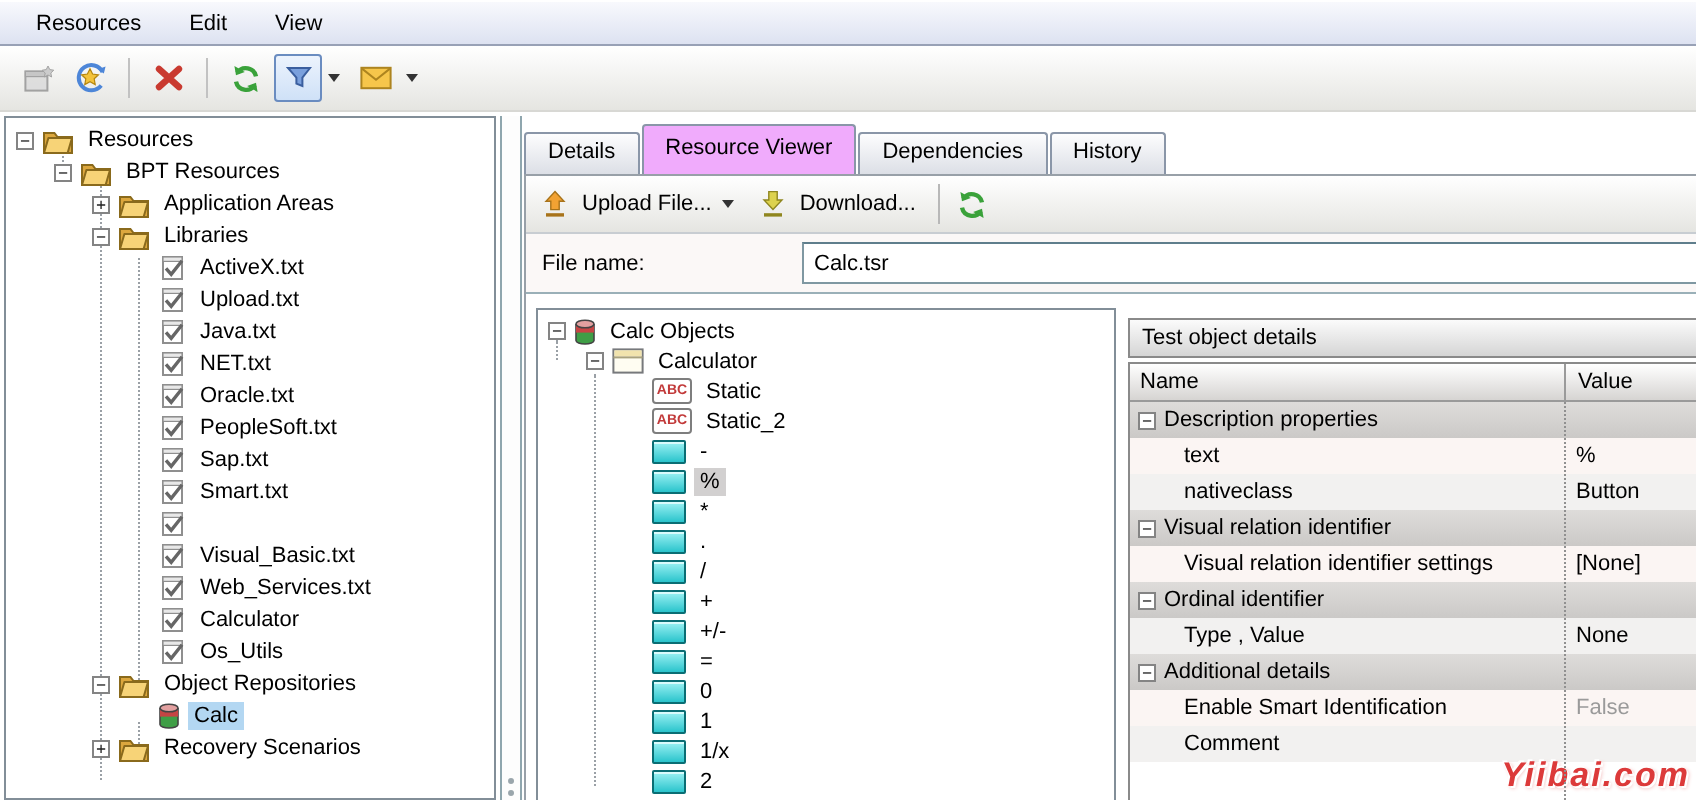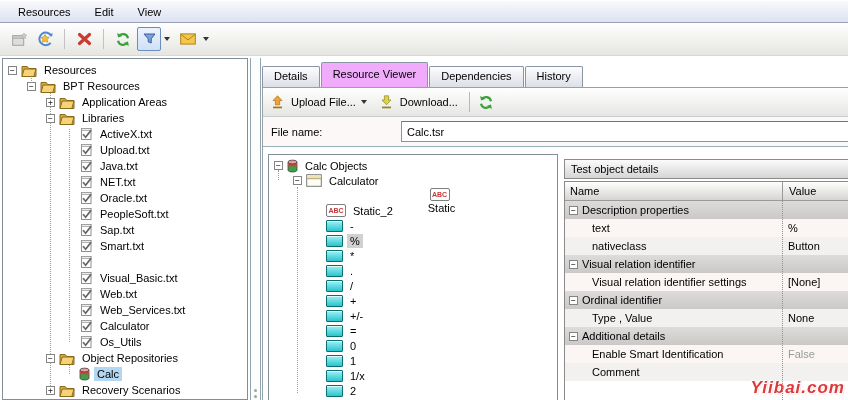--- a/index.html
+++ b/index.html
@@ -294,30 +294,20 @@
         <span class="lbl">Visual_Basic.txt</span>
       </div>
       <div class="trow" style="padding-left: 76px;">
         <span class="ticon">
           <svg width="14" height="14" viewBox="0 0 14 14">
             <rect x="2.5" y="1.5" width="9.5" height="11" fill="#fff" stroke="#8f8f8f"></rect>
             <rect x="2.5" y="1.5" width="9.5" height="2.2" fill="#e8e8e8" stroke="#8f8f8f" stroke-width=".6"></rect>
             <path d="M4 7.2l2.6 3L12 3.4" fill="none" stroke="#666" stroke-width="1.7"></path>
           </svg>
         </span>
-        <span class="lbl">Web.txt</span>
-      </div>
-      <div class="trow" style="padding-left: 76px;">
-        <span class="ticon">
-          <svg width="14" height="14" viewBox="0 0 14 14">
-            <rect x="2.5" y="1.5" width="9.5" height="11" fill="#fff" stroke="#8f8f8f"></rect>
-            <rect x="2.5" y="1.5" width="9.5" height="2.2" fill="#e8e8e8" stroke="#8f8f8f" stroke-width=".6"></rect>
-            <path d="M4 7.2l2.6 3L12 3.4" fill="none" stroke="#666" stroke-width="1.7"></path>
-          </svg>
-        </span>
         <span class="lbl">Web_Services.txt</span>
       </div>
       <div class="trow" style="padding-left: 76px;">
         <span class="ticon">
           <svg width="14" height="14" viewBox="0 0 14 14">
             <rect x="2.5" y="1.5" width="9.5" height="11" fill="#fff" stroke="#8f8f8f"></rect>
             <rect x="2.5" y="1.5" width="9.5" height="2.2" fill="#e8e8e8" stroke="#8f8f8f" stroke-width=".6"></rect>
             <path d="M4 7.2l2.6 3L12 3.4" fill="none" stroke="#666" stroke-width="1.7"></path>
           </svg>
         </span>
@@ -428,21 +418,21 @@
             <span class="exp">−</span>
             <span class="ticon">
               <svg width="16" height="13" viewBox="0 0 16 13">
                 <rect x=".7" y=".7" width="14.6" height="11.6" fill="#fffdf2" stroke="#77797c"></rect>
                 <rect x="1.2" y="1.2" width="13.6" height="3" fill="#f1e3ad"></rect>
                 <line x1=".7" y1="4.7" x2="15.3" y2="4.7" stroke="#a9a27e"></line>
               </svg>
             </span>
             <span class="lbl">Calculator</span>
           </div>
-          <div class="trow mrow" style="padding-left: 57px; flex-direction: column;">
+          <div class="trow mrow" style="padding-left: 57px;">
             <span class="ticon">
               <span class="abc">ABC</span>
             </span>
             <span class="lbl">Static</span>
           </div>
           <div class="trow mrow" style="padding-left: 57px;">
             <span class="ticon">
               <span class="abc">ABC</span>
             </span>
             <span class="lbl">Static_2</span>

